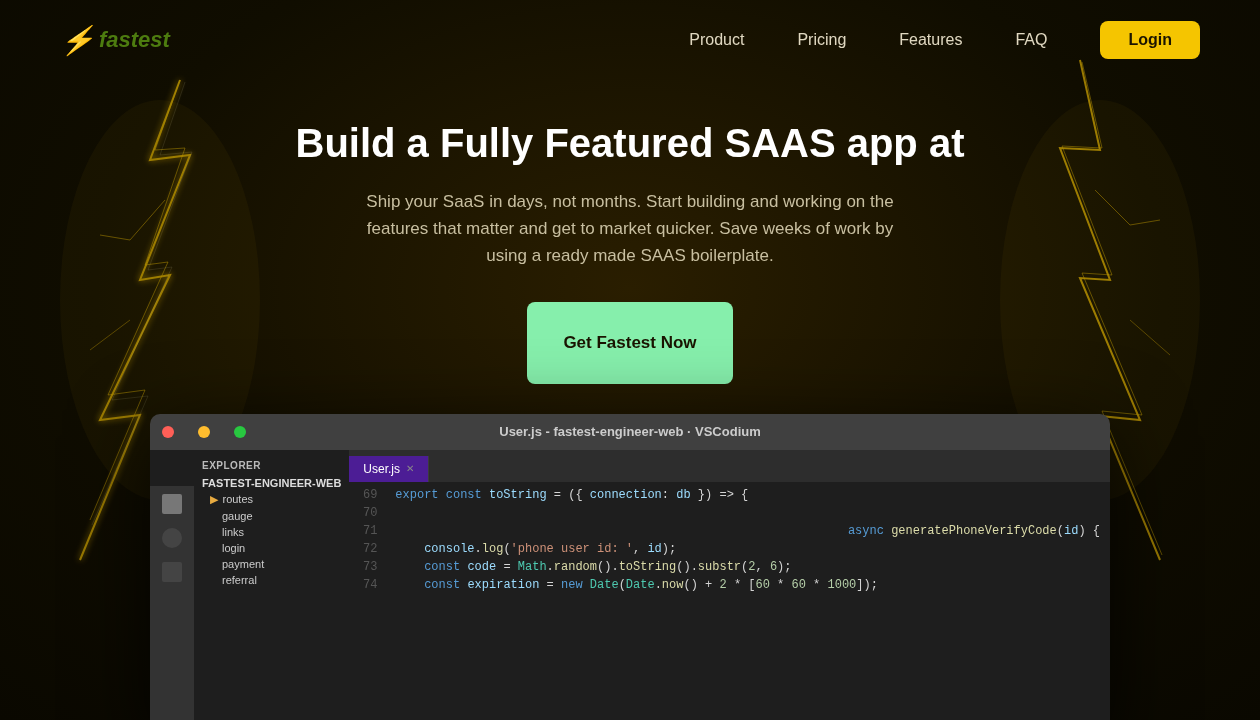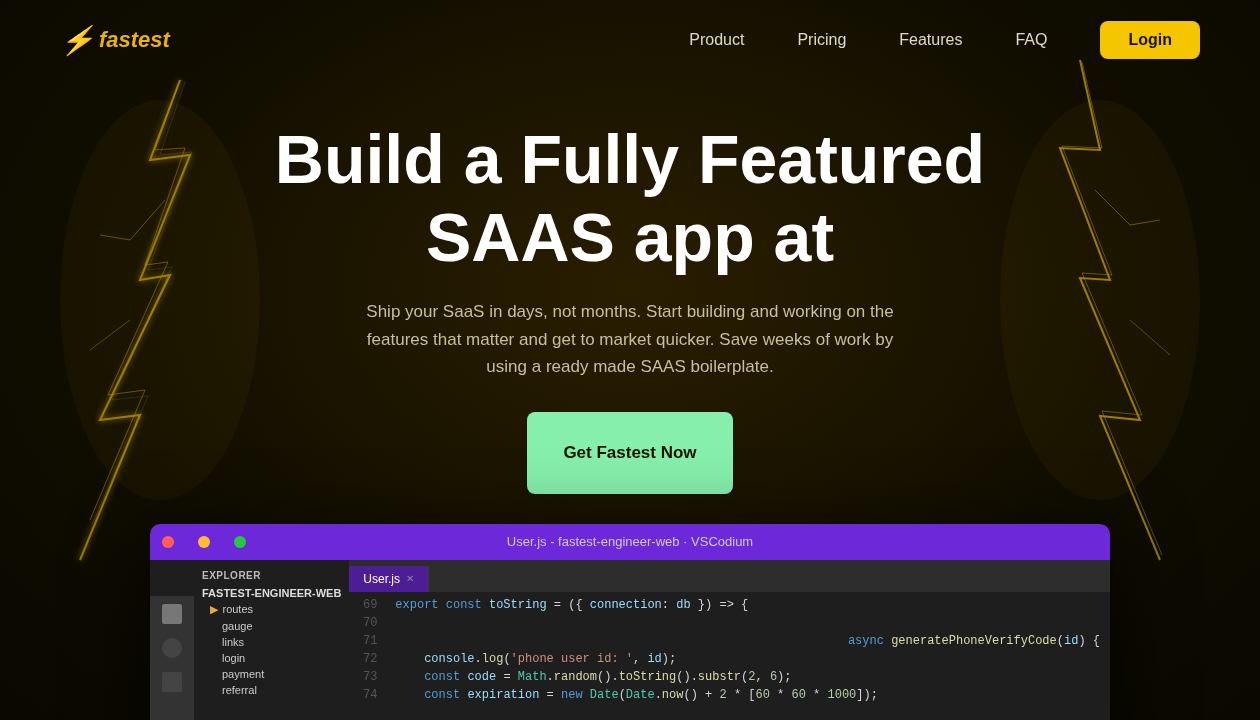--- a/index.html
+++ b/index.html
@@ -50,21 +50,21 @@
     }
 
     .logo-icon {
       color: #f5c500;
       font-size: 28px;
       font-weight: 900;
       font-style: italic;
     }
 
     .logo-text {
-      color: #eab308;
+      color: #4d7c0f;
       font-size: 22px;
       font-weight: 700;
       font-style: italic;
     }
 
     .nav-links {
       display: flex;
       align-items: center;
       gap: 53px;
     }
@@ -89,21 +89,21 @@
 
     
     .hero {
       position: relative;
       z-index: 10;
       text-align: center;
       padding: 40px 20px 0;
     }
 
     .hero-title {
-      font-size: 68px;
+      font-size: 40px;
       font-weight: 800;
       line-height: 1.15;
       color: #fff;
       max-width: 900px;
       margin: 0 auto;
     }
 
     .hero-title-highlight {
       color: #f5c500;
     }
@@ -133,27 +133,28 @@
       position: relative;
       z-index: 10;
       margin: 30px auto 0;
       width: 960px;
       border-radius: 10px 10px 0 0;
       overflow: hidden;
       box-shadow: 0 20px 80px rgba(0,0,0,0.8);
     }
 
     .code-titlebar {
-      background: #6d28d9;
+      background: #404040;
       height: 36px;
       display: flex;
       align-items: center;
       padding: 0 12px;
       gap: 24px;
       position: relative;
+      font-weight: bold;
     }
 
     .titlebar-dot {
       width: 12px; height: 12px;
       border-radius: 50%;
     }
     .dot-red { background: #ff5f57; }
     .dot-yellow { background: #ffbd2e; }
     .dot-green { background: #28c840; }
 

